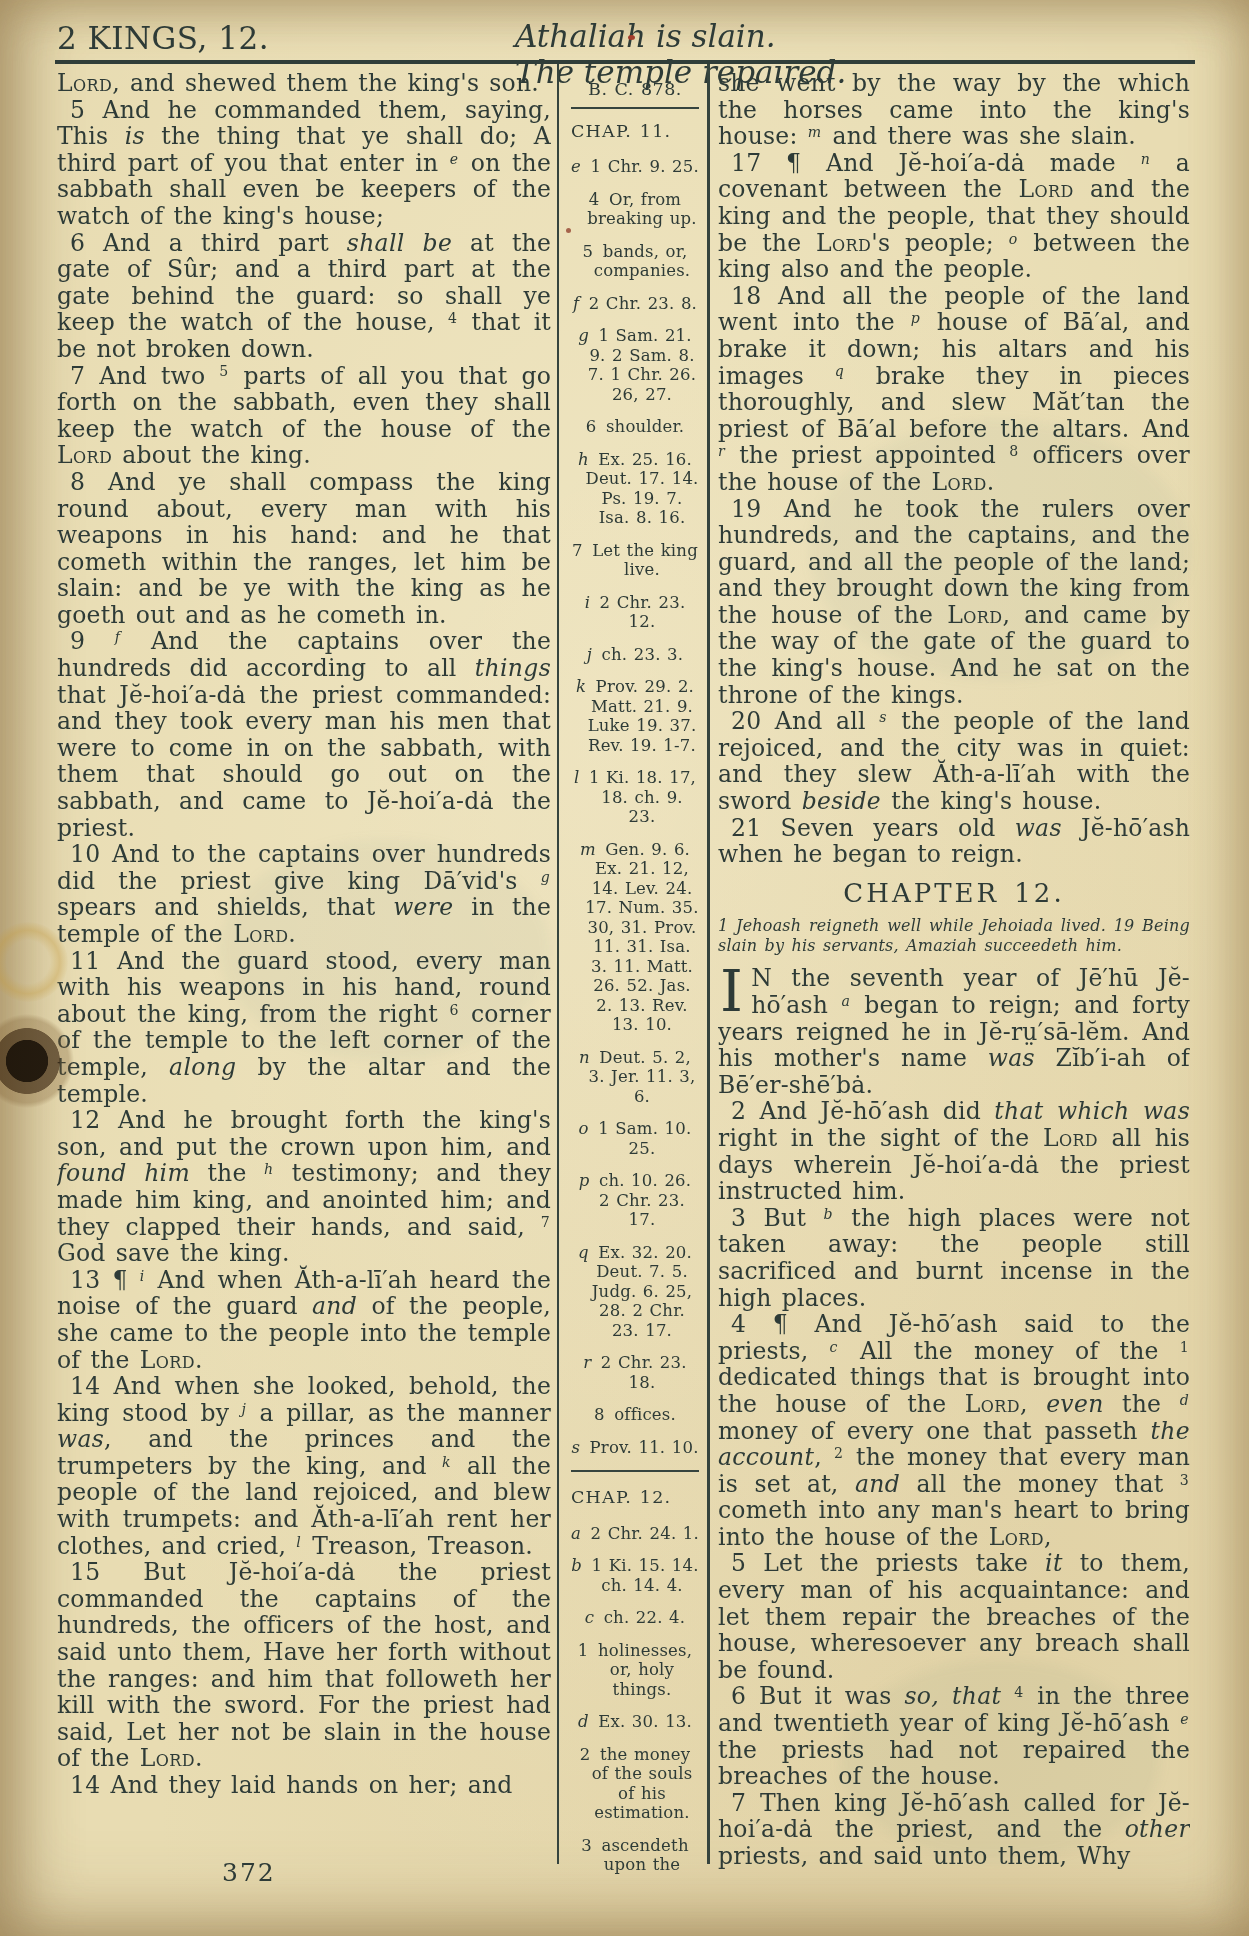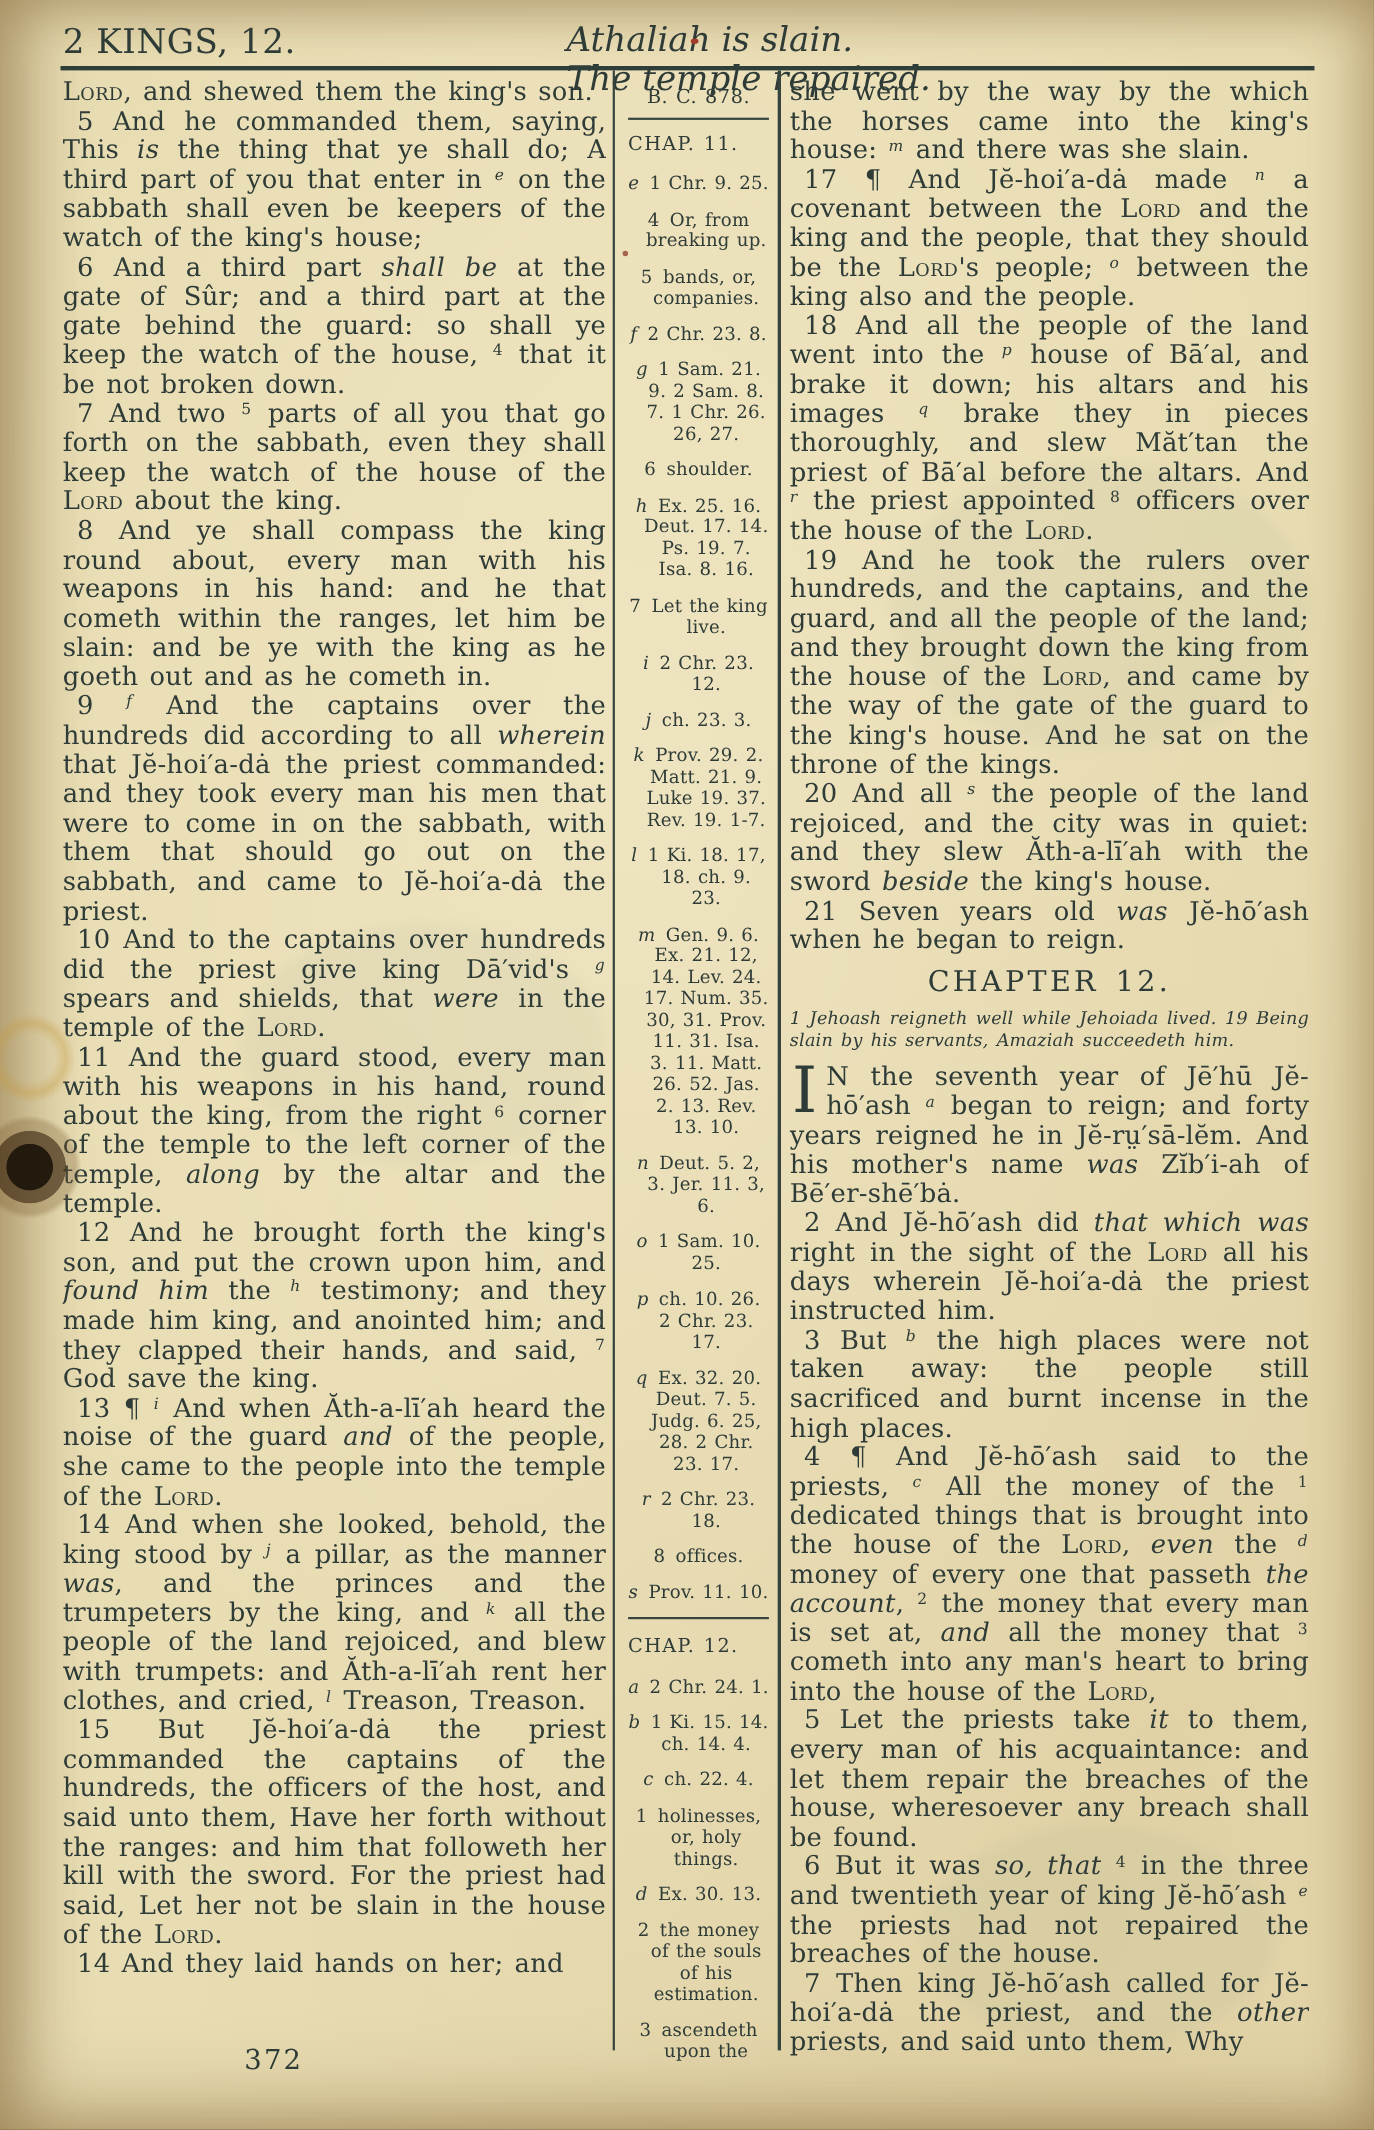--- a/index.html
+++ b/index.html
@@ -84,21 +84,21 @@
 
   <div class="vrule vrule-l"></div>
   <div class="vrule vrule-r"></div>
 
   <div class="col col-left">
       <p class="cont"><span class="sc">Lord</span>, and shewed them the king's son.</p>
       <p class="verse">5 And he commanded them, saying, This <i>is</i> the thing that ye shall do; A third part of you that enter in <sup><i>e</i></sup> on the sabbath shall even be keepers of the watch of the king's house;</p>
       <p class="verse">6 And a third part <i>shall be</i> at the gate of Sûr; and a third part at the gate behind the guard: so shall ye keep the watch of the house, <sup>4</sup> that it be not broken down.</p>
       <p class="verse">7 And two <sup>5</sup> parts of all you that go forth on the sabbath, even they shall keep the watch of the house of the <span class="sc">Lord</span> about the king.</p>
       <p class="verse">8 And ye shall compass the king round about, every man with his weapons in his hand: and he that cometh within the ranges, let him be slain: and be ye with the king as he goeth out and as he cometh in.</p>
-      <p class="verse">9 <sup><i>f</i></sup> And the captains over the hundreds did according to all <i>wherein</i> that Jĕ-hoi′a-dȧ the priest commanded: and they took every man his men that were to come in on the sabbath, with them that should go out on the sabbath, and came to Jĕ-hoi′a-dȧ the priest.</p>
+      <p class="verse">9 <sup><i>f</i></sup> And the captains over the hundreds did according to all <i>things</i> that Jĕ-hoi′a-dȧ the priest commanded: and they took every man his men that were to come in on the sabbath, with them that should go out on the sabbath, and came to Jĕ-hoi′a-dȧ the priest.</p>
       <p class="verse">10 And to the captains over hundreds did the priest give king Dā′vid's <sup><i>g</i></sup> spears and shields, that <i>were</i> in the temple of the <span class="sc">Lord</span>.</p>
       <p class="verse">11 And the guard stood, every man with his weapons in his hand, round about the king, from the right <sup>6</sup> corner of the temple to the left corner of the temple, <i>along</i> by the altar and the temple.</p>
       <p class="verse">12 And he brought forth the king's son, and put the crown upon him, and <i>found him</i> the <sup><i>h</i></sup> testimony; and they made him king, and anointed him; and they clapped their hands, and said, <sup>7</sup> God save the king.</p>
       <p class="verse">13 ¶ <sup><i>i</i></sup> And when Ăth-a-lī′ah heard the noise of the guard <i>and</i> of the people, she came to the people into the temple of the <span class="sc">Lord</span>.</p>
       <p class="verse">14 And when she looked, behold, the king stood by <sup><i>j</i></sup> a pillar, as the manner <i>was</i>, and the princes and the trumpeters by the king, and <sup><i>k</i></sup> all the people of the land rejoiced, and blew with trumpets: and Ăth-a-lī′ah rent her clothes, and cried, <sup><i>l</i></sup> Treason, Treason.</p>
       <p class="verse">15 But Jĕ-hoi′a-dȧ the priest commanded the captains of the hundreds, the officers of the host, and said unto them, Have her forth without the ranges: and him that followeth her kill with the sword. For the priest had said, Let her not be slain in the house of the <span class="sc">Lord</span>.</p>
       <p class="verse">14 And they laid hands on her; and</p>
     </div>
   <div class="col col-center">
       <div class="bc">B. C. 878.</div>

